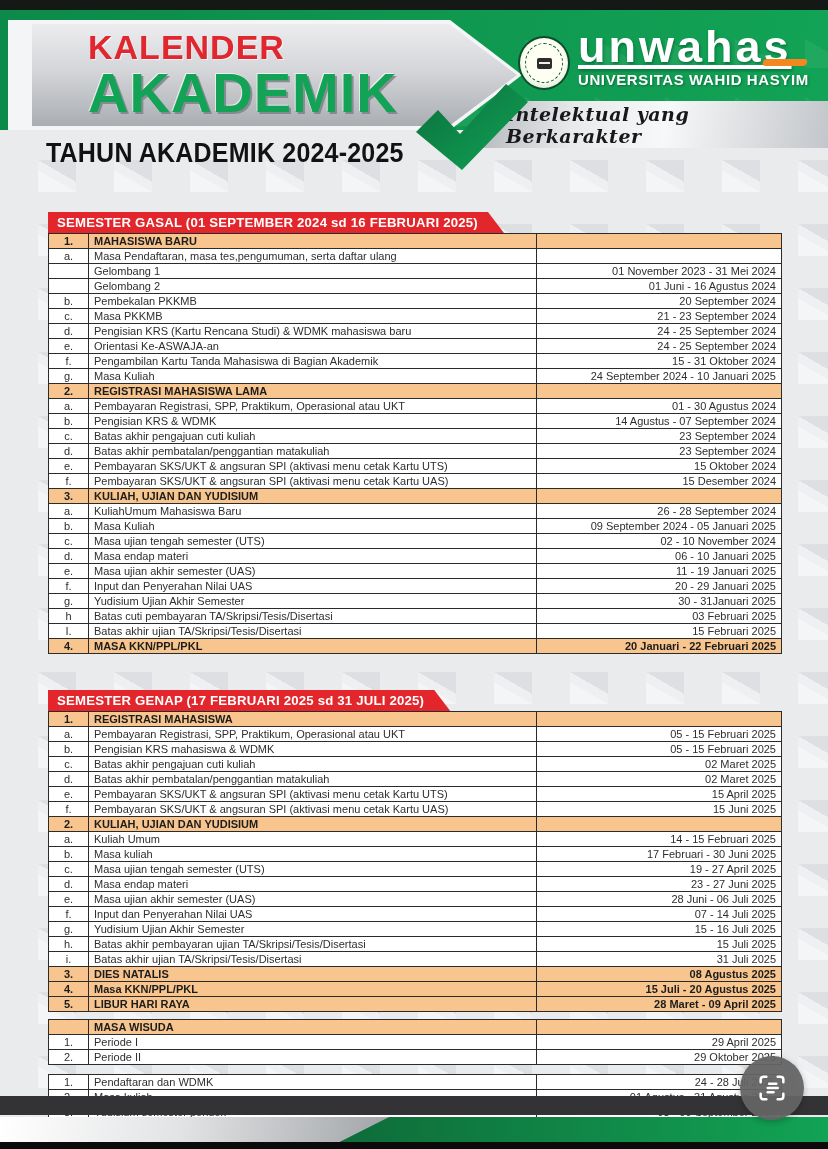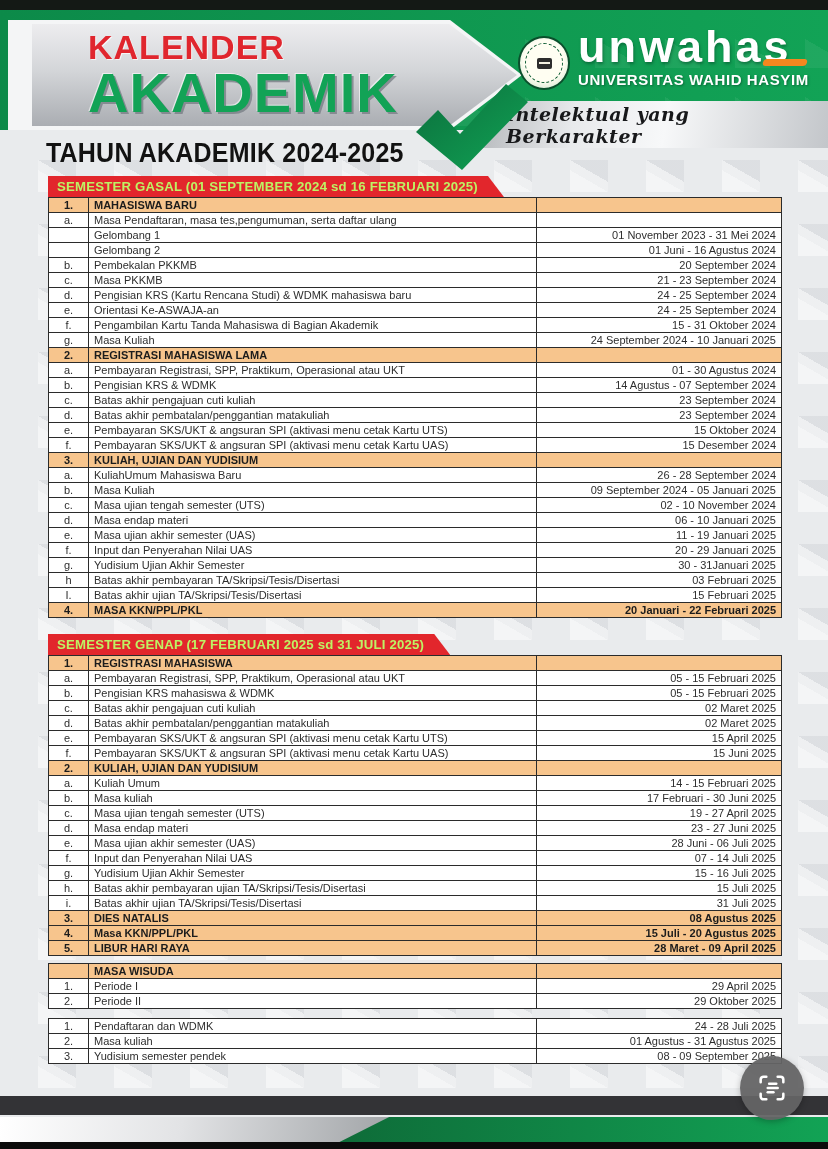--- a/index.html
+++ b/index.html
@@ -69,42 +69,43 @@
   }
   .seal-inner{
     position:absolute;inset:5px;border-radius:50%;
     border:1.5px dashed #0d5c33;display:flex;align-items:center;justify-content:center;
   }
   .seal-book{width:15px;height:11px;background:#2d2d2d;border-radius:2px;position:relative;}
   .seal-book::after{content:"";position:absolute;left:2px;right:2px;top:4px;height:2px;background:#f4f1e2;}
   .brand-text{position:absolute;left:578px;top:24px;z-index:2;}
   .wordmark{
     font-size:45px;font-weight:800;line-height:46px;letter-spacing:3px;color:#fff;
-    text-shadow:1px 2px 3px rgba(6,77,42,.55);position:relative;
+    text-shadow:1px 2px 3px rgba(6,77,42,.55);position:relative;text-decoration:underline;
   }
   .wordmark-accent{
     position:absolute;right:2px;bottom:4px;width:44px;height:7px;border-radius:4px;
     background:var(--orange,#f5871f);transform:skewX(-14deg);
   }
   .brand-univ{
     font-size:15px;font-weight:bold;color:#fff;letter-spacing:.6px;margin-top:1px;
     text-shadow:1px 1px 2px rgba(6,77,42,.6);
   }
   .subtitle{
     position:absolute;left:46px;top:137px;
     font-size:25px;font-weight:800;color:#121212;letter-spacing:.2px;
     transform:scaleY(1.1);transform-origin:left top;
   }
   
   .content{position:absolute;left:48px;top:176px;width:734px;}
   .banner{
-    width:fit-content;background:var(--red,#e2262c);color:#bef264;
+    width:fit-content;background:var(--red,#e2262c);color:#ffffff;
     font-weight:bold;font-size:13.2px;letter-spacing:.2px;
     padding:3px 26px 3px 9px;
     clip-path:polygon(0 0,calc(100% - 16px) 0,100% 100%,0 100%);
+    margin-top:36px;
   }
   table.cal-table{
     width:100%;border-collapse:collapse;table-layout:fixed;background:#fff;
     border:1.5px solid #222;
   }
   .cal-table td{
     border:1px solid #2b2b2b;font-size:11px;color:#2e2e2e;
     height:14px;line-height:13px;padding:0 5px;overflow:hidden;white-space:nowrap;
   }
   .cal-table td.no{text-align:center;padding:0 2px;}
@@ -304,21 +305,21 @@
               <td class="label">Input dan Penyerahan Nilai UAS</td>
               <td class="date">20 - 29 Januari 2025</td>
             </tr>
             <tr>
               <td class="no">g.</td>
               <td class="label">Yudisium Ujian Akhir Semester</td>
               <td class="date">30 - 31Januari 2025</td>
             </tr>
             <tr>
               <td class="no">h</td>
-              <td class="label">Batas akhir pembayaran TA/Skripsi/Tesis/Disertasi</td>
+              <td class="label">Batas cuti pembayaran TA/Skripsi/Tesis/Disertasi</td>
               <td class="date">03 Februari 2025</td>
             </tr>
             <tr>
               <td class="no">I.</td>
               <td class="label">Batas akhir ujian TA/Skripsi/Tesis/Disertasi</td>
               <td class="date">15 Februari 2025</td>
             </tr>
             <tr class="hdr">
               <td class="no">4.</td>
               <td class="label">MASA KKN/PPL/PKL</td>

